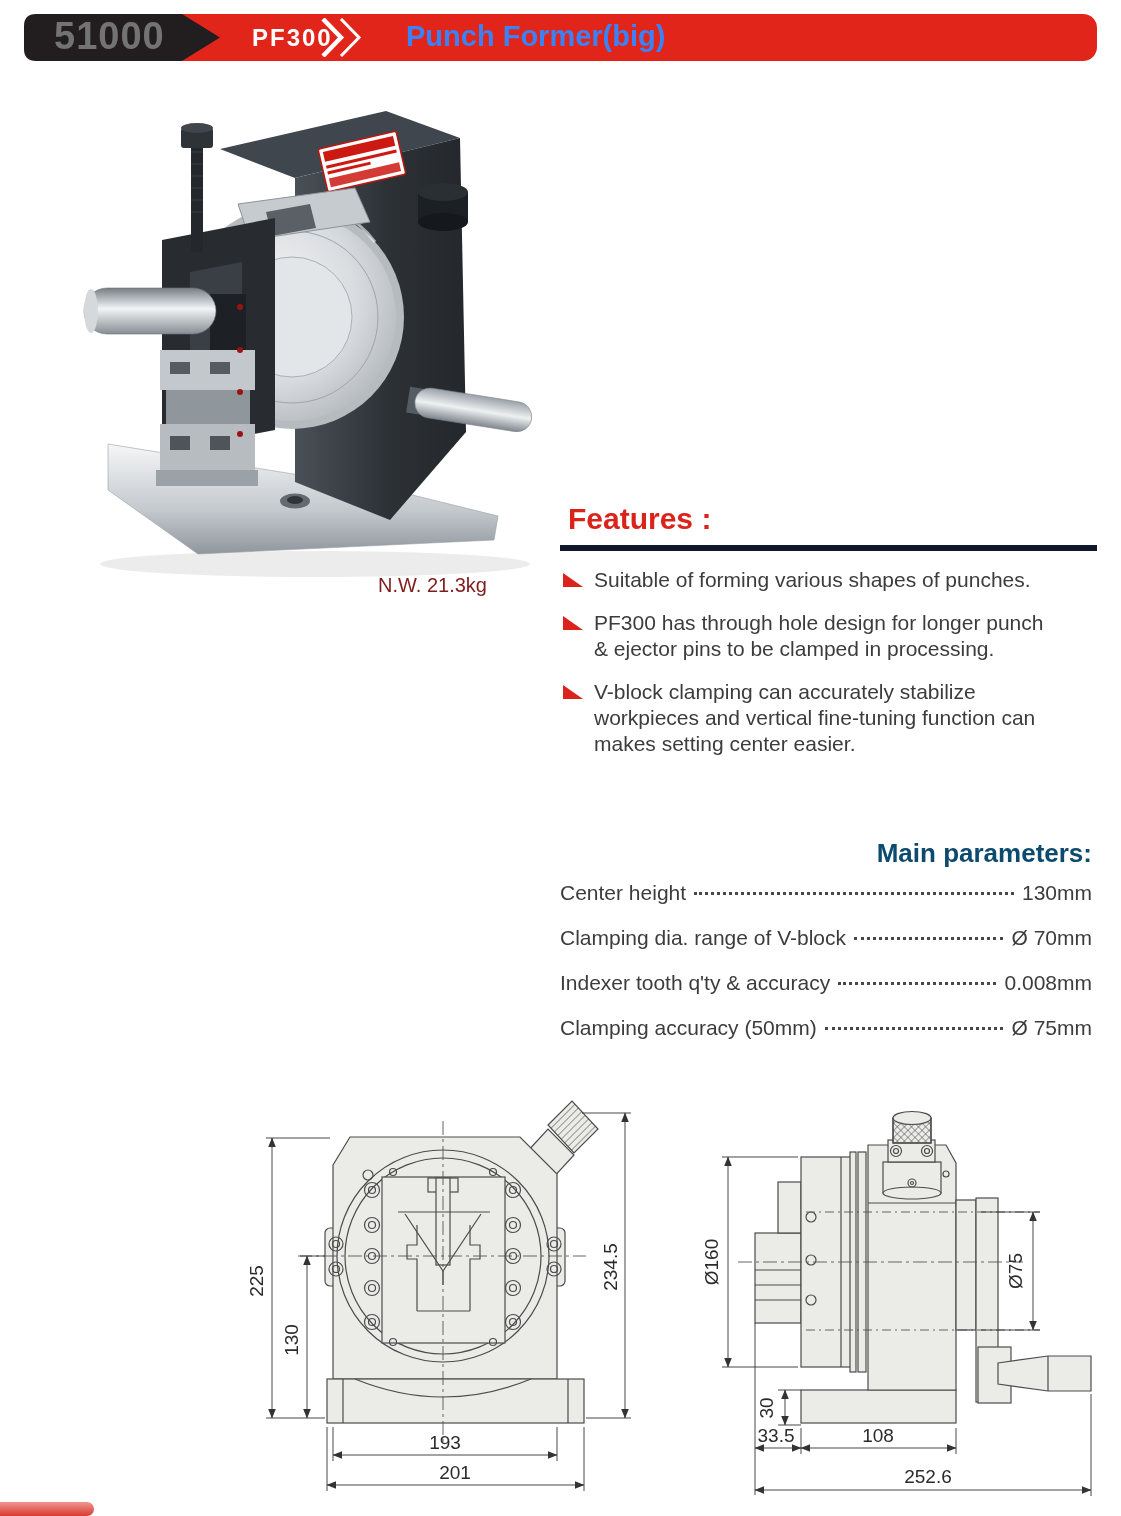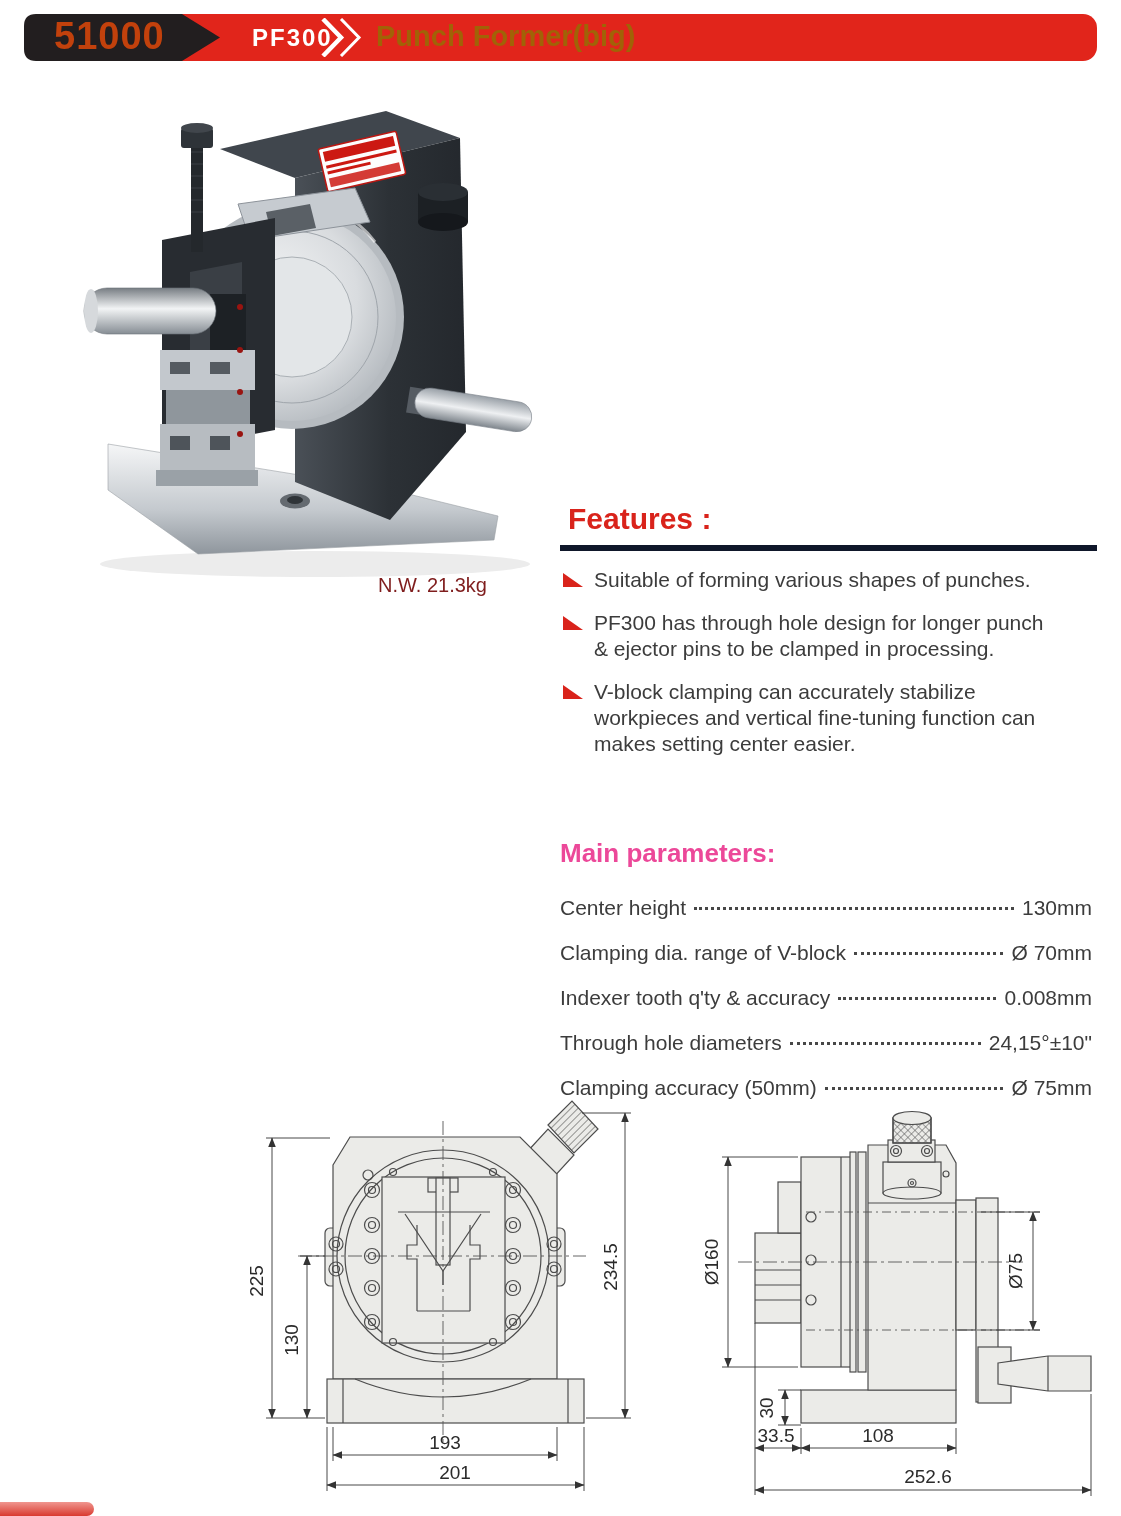--- a/index.html
+++ b/index.html
@@ -4,36 +4,36 @@
 <style>
   html,body{margin:0;padding:0;background:#fff;}
   #page{
     position:relative;width:1121px;height:1516px;background:#ffffff;overflow:hidden;
     font-family:"Liberation Sans","DejaVu Sans",sans-serif;
   }
   
   .banner{position:absolute;left:24px;top:14px;width:1073px;height:47px;}
   .banner-red{position:absolute;left:130px;top:0;right:0;height:47px;background:#e1251b;border-radius:0 14px 14px 0;}
   .banner-black{position:absolute;left:0;top:0;}
-  .banner-code{position:absolute;left:30px;top:1px;font-size:38px;font-weight:bold;color:#c2410c;letter-spacing:1px;}
+  .banner-code{position:absolute;left:30px;top:1px;font-size:38px;font-weight:bold;color:#737373;letter-spacing:1px;}
   .banner-model{position:absolute;left:228px;top:10px;font-size:24px;font-weight:bold;color:#fff;letter-spacing:2px;}
   .banner-chevron{position:absolute;left:295px;top:4px;}
-  .banner-title{position:absolute;left:352px;top:6px;font-size:29px;font-weight:bold;color:#a16207;}
+  .banner-title{position:absolute;left:382px;top:6px;font-size:29px;font-weight:bold;color:#3b82f6;}
   
   .photo{position:absolute;left:70px;top:92px;}
   .photo-caption{position:absolute;left:378px;top:574px;font-size:20px;color:#7f1d1d;}
   
   .features{position:absolute;left:560px;top:502px;width:537px;}
   .features-h{font-size:30px;font-weight:bold;color:#d9231b;padding:0 0 9px 8px;border-bottom:6px solid #0f172a;margin:0 0 16px 0;}
   .fitem{display:flex;align-items:flex-start;margin-bottom:17px;}
   .fitem svg{flex:0 0 auto;margin:5px 10px 0 2px;}
   .fitem-text{font-size:21px;line-height:26px;color:#3c3c3c;white-space:pre-line;}
   
   .params{position:absolute;left:560px;top:838px;width:532px;}
-  .params-h{font-size:26px;font-weight:bold;color:#ec4899;margin:0 0 27px 0;}
+  .params-h{font-size:26px;font-weight:bold;color:#0c4a6e;margin:0 0 12px 0;text-align:right;}
   .prow{display:flex;align-items:baseline;height:33px;font-size:21px;color:#3c3c3c;margin-top:12px;}
   .prow .leader{flex:1;margin:0 8px;border-bottom:3px dotted #474747;position:relative;top:-5px;min-width:14px;}
   .prow .pval{white-space:nowrap;}
   
   .drawL{position:absolute;left:230px;top:1095px;}
   .drawR{position:absolute;left:688px;top:1095px;}
   svg text{font-family:"Liberation Sans","DejaVu Sans",sans-serif;}
   
   .corner-mark{position:absolute;left:0;top:1502px;width:94px;height:14px;
     background:linear-gradient(#f0968f,#d93a30);border-radius:0 8px 8px 0;}
@@ -190,25 +190,20 @@
     </div>
     <div class="prow">
       <span class="plabel">Clamping dia. range of V-block</span>
       <span class="leader"></span>
       <span class="pval">Ø 70mm</span>
     </div>
     <div class="prow">
       <span class="plabel">Indexer tooth q'ty &amp; accuracy</span>
       <span class="leader"></span>
       <span class="pval">0.008mm</span>
-    </div>
-    <div class="prow">
-      <span class="plabel">Through hole diameters</span>
-      <span class="leader"></span>
-      <span class="pval">24,15°±10"</span>
     </div>
     <div class="prow">
       <span class="plabel">Clamping accuracy (50mm)</span>
       <span class="leader"></span>
       <span class="pval">Ø 75mm</span>
     </div>
   </div>
 
   <svg class="drawL" width="420" height="425" viewBox="0 0 420 425">
     <defs>

